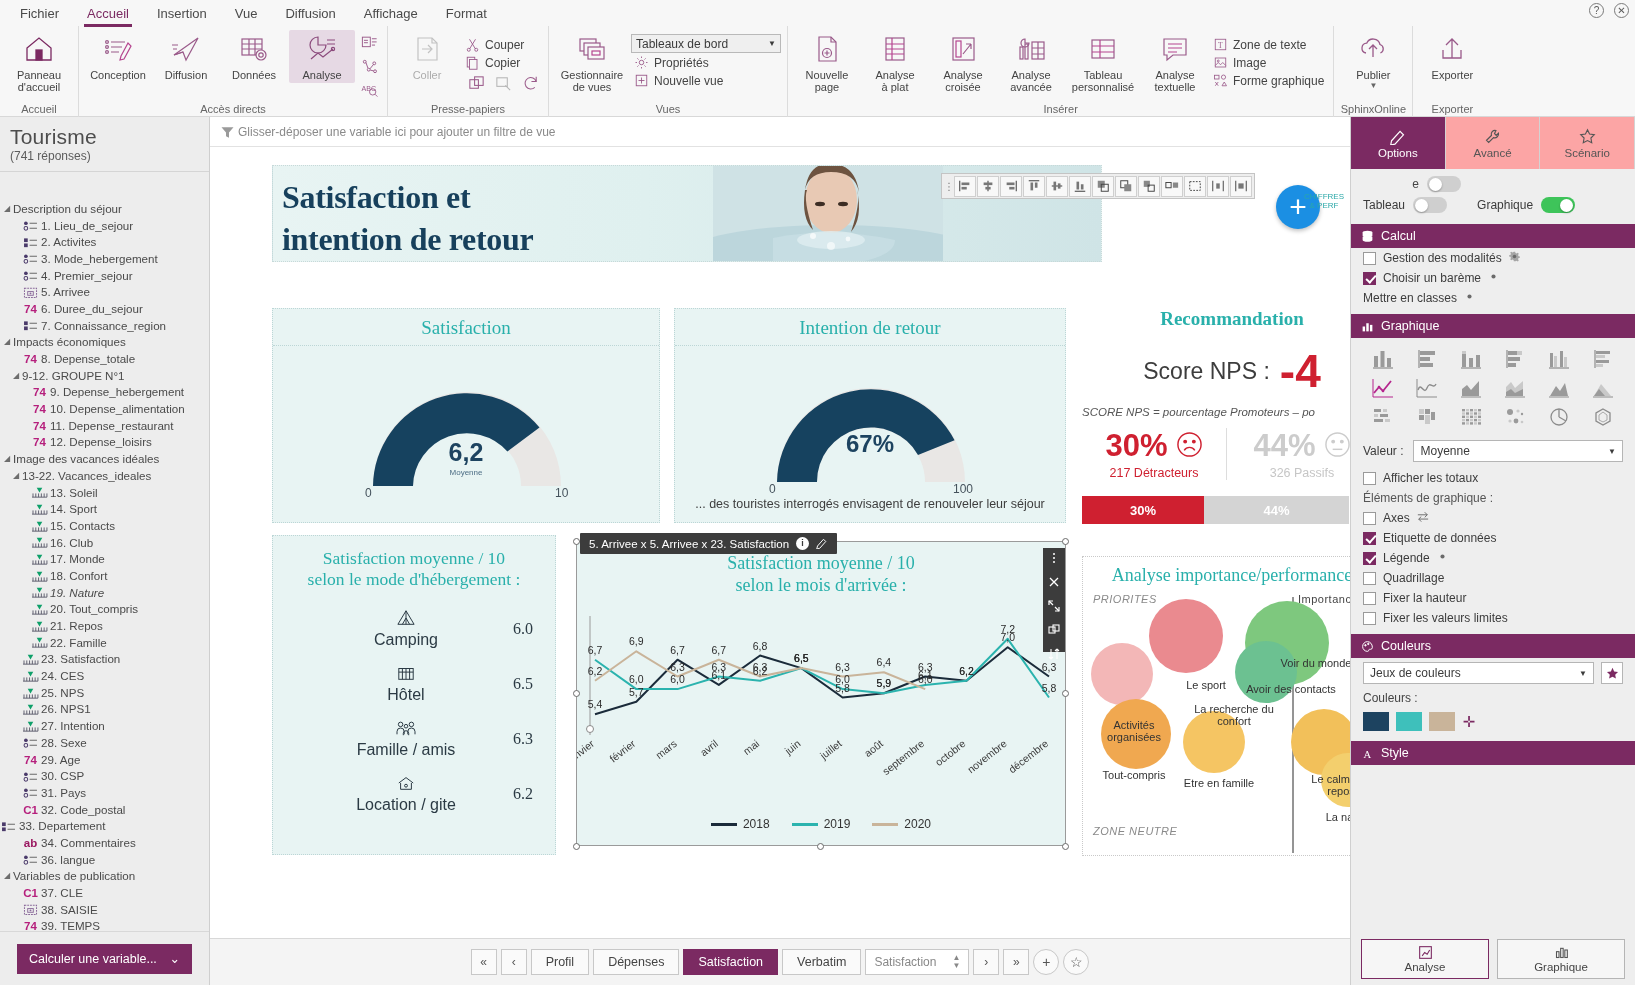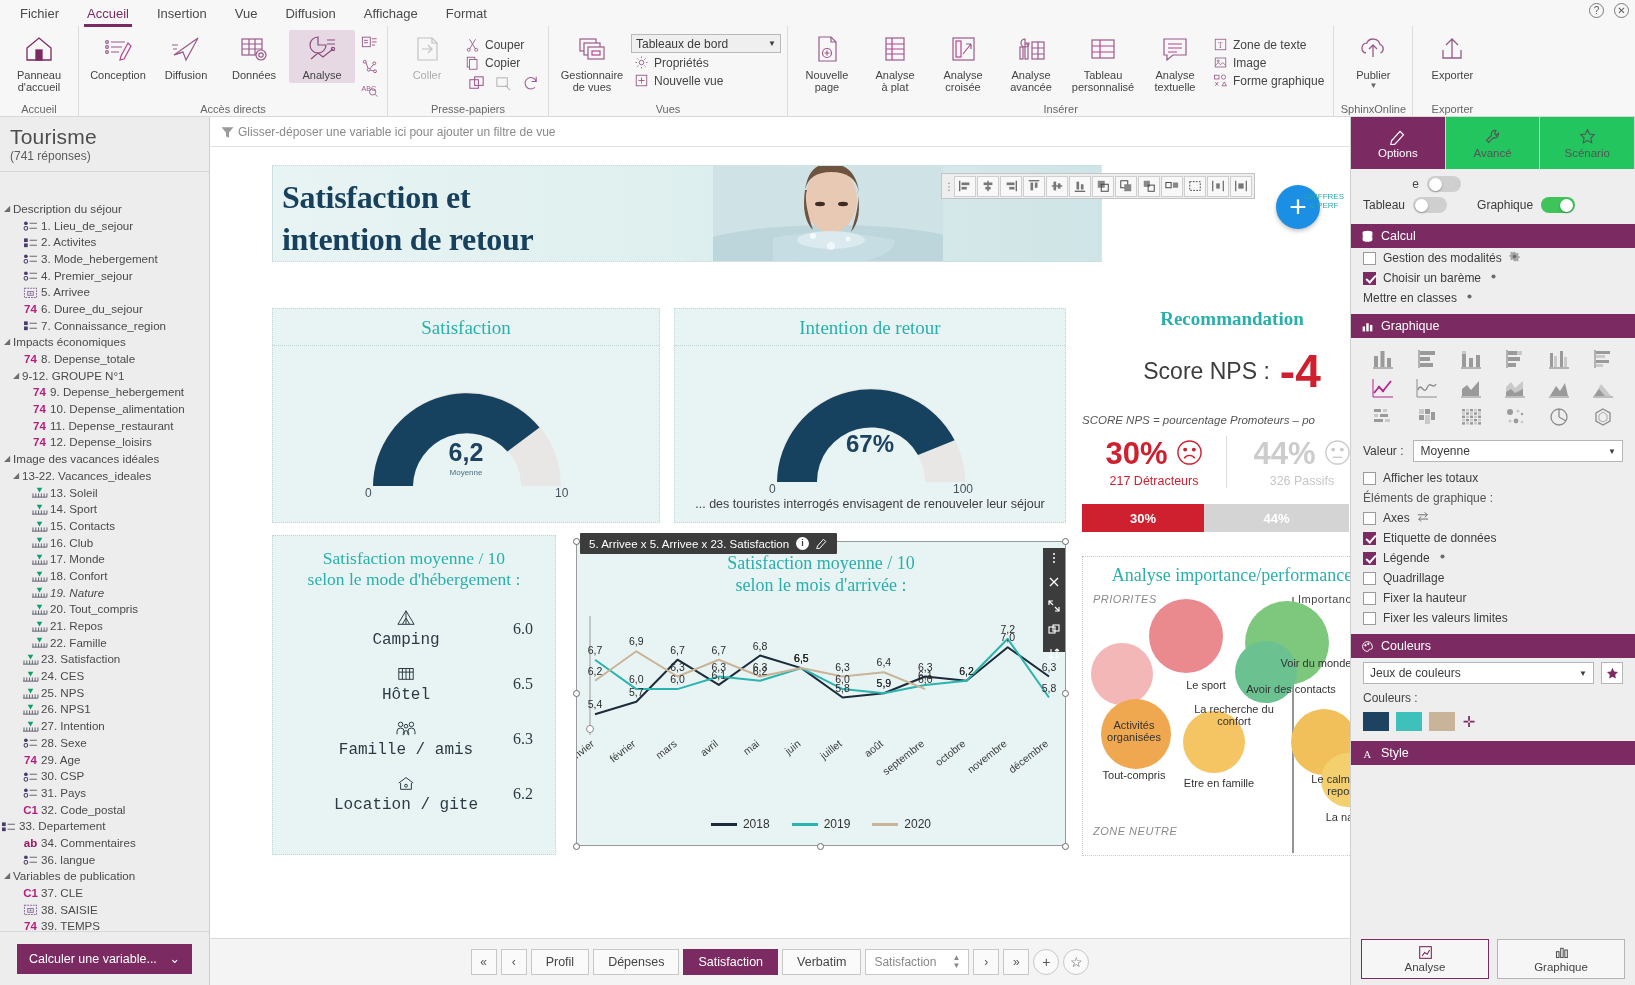--- a/index.html
+++ b/index.html
@@ -77,21 +77,21 @@
   .gval { position:absolute; left:0; right:0; top:92px; text-align:center; font-size:25px; font-weight:bold; color:#1d4360; }
   .gval.pct { font-size:24px; }
   .gsub { position:absolute; left:0; right:0; top:122px; text-align:center; font-size:8px; color:#4d6d85;}
   .gmin { position:absolute; font-size:12px; color:#45525c; }
   .gmax { position:absolute; font-size:12px; color:#45525c; }
   .gfoot { text-align:center; font-size:12.5px; color:#3d3d3d; padding:6px 6px; }
 
   .c3title { text-align:center; font-family:"Liberation Serif", serif; color:#29b0ab; font-size:17.5px; line-height:21px; padding:12px 4px 6px 4px;}
   .hrow { display:flex; align-items:center; padding:3px 22px 3px 26px; }
   .hrow .hic { width:30px; text-align:center; }
-  .hrow .hlb { flex:1; font-family:Liberation Mono, monospace; font-size:16px; color:#2b3a44; padding-left:2px;}
+  .hrow .hlb { flex:1; font-family:Liberation Sans, sans-serif; font-size:16px; color:#2b3a44; padding-left:2px;}
   .hrow .hvl { font-family:"Liberation Serif", serif; font-size:16px; color:#2b3a44; }
   .hstack { display:flex; flex-direction:column; align-items:center; }
   .hstack .hic { margin-bottom:1px; }
 
   
   .chartcard { position:absolute; background:#e8f4f3; border:1px solid #9a9a9a; }
   .selhandle { position:absolute; width:7px; height:7px; background:#fff; border:1px solid #6a6a6a; border-radius:50%; }
   .tooltipbar { position:absolute; background:#3c3c3c; color:#fff; font-size:11.5px; height:21px; display:flex; align-items:center; gap:7px; padding:0 9px; border-radius:1px;}
   .tooltipbar .ib { width:13px;height:13px;border-radius:50%;background:#fff;color:#3c3c3c;font-size:9px;line-height:13px;text-align:center;font-weight:bold;}
   .ctxmenu { position:absolute; width:22px; background:#3c3c3c; display:flex; flex-direction:column; align-items:center; padding:4px 0; gap:9px; }
@@ -112,21 +112,21 @@
 
   .bubblecard { position:absolute; background:#fff; border:1px dotted #c9c9c9; overflow:hidden;}
   .bub-t { text-align:center; font-family:"Liberation Serif", serif; color:#29b0ab; font-size:18px; padding-top:8px;}
   .bubble { position:absolute; border-radius:50%; }
   .bublabel { position:absolute; font-size:11px; color:#333; text-align:center; }
   .quadlbl { position:absolute; font-style:italic; font-size:11px; color:#8a8a8a; letter-spacing:.5px;}
 
   
   .right { position:absolute; right:0; top:117px; width:285px; bottom:0; background:#eeeeee; border-left:1px solid #cfcfcf;}
   .rtabs { display:flex; height:52px; }
-  .rtab { flex:1; display:flex; flex-direction:column; align-items:center; justify-content:center; gap:2px; font-size:11.5px; color:#555; background:#22c55e; border-right:1px solid #d3d3d3;}
+  .rtab { flex:1; display:flex; flex-direction:column; align-items:center; justify-content:center; gap:2px; font-size:11.5px; color:#555; background:#fca5a5; border-right:1px solid #d3d3d3;}
   .rtab.active { background:#7b2a62; color:#fff;}
   .rtab svg{width:17px;height:17px;}
   .togrow { display:flex; align-items:center; gap:8px; padding:5px 12px; }
   .tog { width:34px; height:16px; border-radius:9px; background:#cfcfcf; position:relative; }
   .tog .kn { position:absolute; top:1.5px; left:2px; width:13px;height:13px;border-radius:50%; background:#fff; box-shadow:0 1px 2px rgba(0,0,0,.3);}
   .tog.on { background:#3ec45a; }
   .tog.on .kn { left:19px; }
   .rsec { background:#7b2a62; color:#fff; height:24px; display:flex; align-items:center; gap:7px; padding:0 10px; font-size:12.5px; margin-top:6px;}
   .rsec svg{width:13px;height:13px;}
   .rrow { display:flex; align-items:center; gap:7px; padding:3px 12px; font-size:12px; color:#3c3c3c;}
@@ -1100,21 +1100,21 @@
               <path d="M3 1v10M3 11l-2-2M3 11l2-2M9 11V1M9 1L7 3M9 1l2 2"></path>
             </svg></span>
       </div>
 
       <div class="nps" style="left:858px; top:148px; width:300px; height:250px;">
         <div class="nps-h">Recommandation</div>
         <div style="display:flex;align-items:center;justify-content:center;gap:10px;margin-top:14px;">
           <span class="nps-score">Score NPS :</span>
           <span class="nps-big">-4</span>
         </div>
-        <div class="nps-eq" style="margin-top:16px">SCORE NPS = pourcentage Promoteurs – po</div>
+        <div class="nps-eq" style="margin-top:8px">SCORE NPS = pourcentage Promoteurs – po</div>
         <div style="display:flex;margin-top:10px">
           <div style="width:145px;text-align:center;border-right:1px solid #ddd">
             <div style="display:flex;align-items:center;justify-content:center;gap:8px">
               <span class="nps-pct" style="color:#cf2030">30%</span>
               <span>
                 <svg width="27" height="27" viewBox="0 0 28 28" fill="none" stroke="#cf2030" stroke-width="1.5">
                     <circle cx="14" cy="14" r="12"></circle>
                     <circle cx="9.5" cy="11" r="1.3" fill="#cf2030"></circle>
                     <circle cx="18.5" cy="11" r="1.3" fill="#cf2030"></circle>
                     <path d="M8.5 20a6.5 6.5 0 0 1 11 0"></path>

